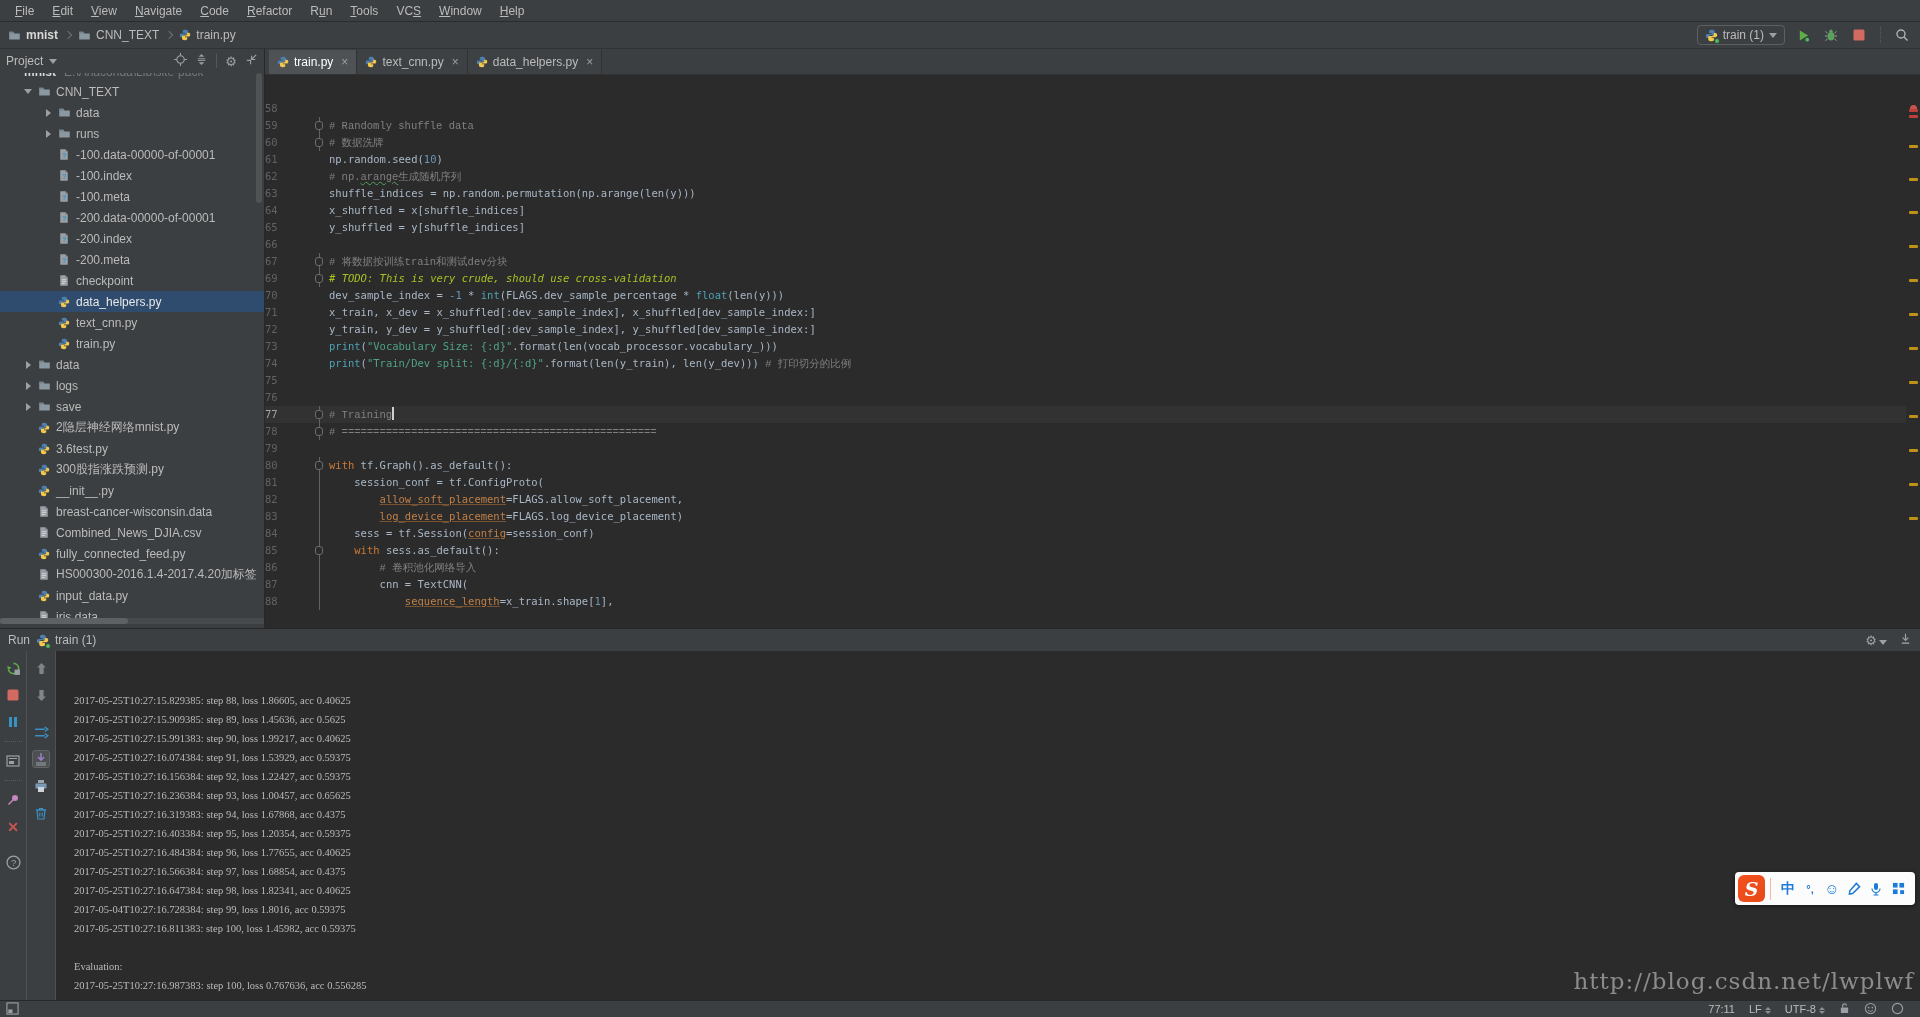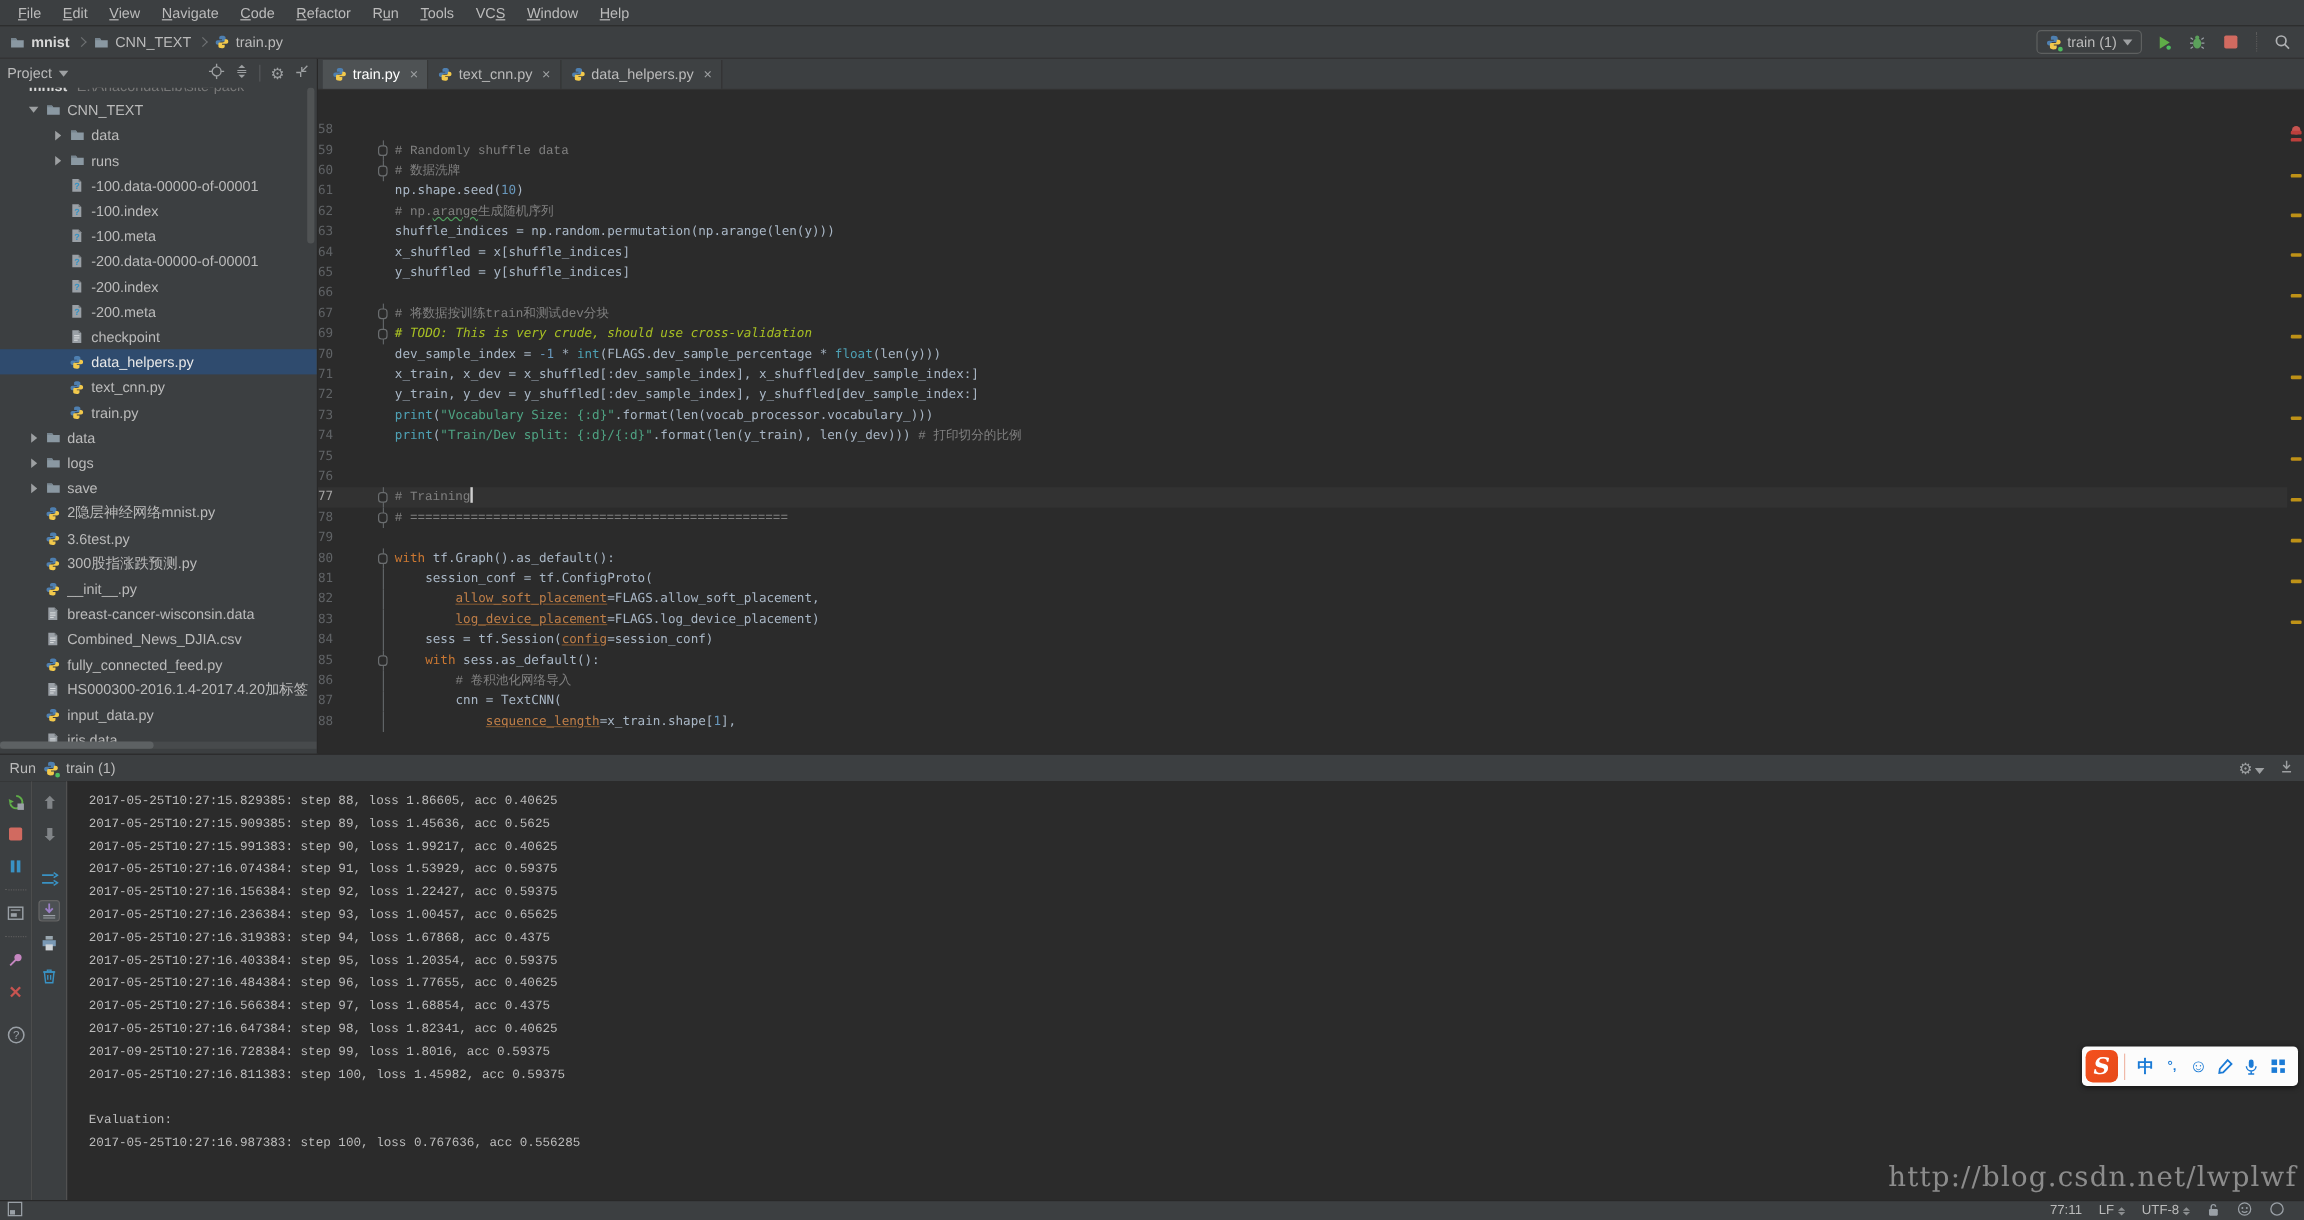--- a/index.html
+++ b/index.html
@@ -89,22 +89,22 @@
     padding:0 8px; color:#BBBBBB; font-size:12px; flex:0 0 auto; }
   #run-title .right { margin-left:auto; display:flex; gap:12px; align-items:center; }
   #run-body { flex:1; display:flex; background:#2B2B2B; overflow:hidden; }
   .rt-col { width:27px; background:#3C3F41; display:flex; flex-direction:column; align-items:center;
     padding-top:8px; gap:9px; flex:0 0 auto; }
   .rt-col.c1 { border-right:1px solid #515151; }
   .rt-col.c2 { border-right:1px solid #515151; width:29px; }
   .rt-ico { width:18px; height:18px; display:flex; align-items:center; justify-content:center; }
   .rt-sep { width:18px; border-top:1px dotted #5A5A5A; margin:1px 0; }
   .rt-ico.sel { background:#4C5053; border:1px solid #646464; border-radius:3px; }
-  #console { flex:1; padding:8px 0 0 18px; font-family:Liberation Mono, monospace;
-    font-size:10.5px; line-height:19px; color:#BBBBBB; position:relative; overflow:hidden; }
+  #console { flex:1; padding:8px 0 0 18px; font-family:Liberation Serif, serif;
+    font-size:10.5px; line-height:19px; color:#BBBBBB; position:relative; overflow:hidden;margin-top:32px; }
   .con-line { white-space:pre; height:19px; }
 
   
   #status-bar { height:17px; background:#3C3F41; border-top:1px solid #282828;
     display:flex; align-items:center; padding:0 6px; color:#BBBBBB; font-size:11px; }
   #status-right { margin-left:auto; display:flex; align-items:center; gap:14px; padding-right:10px; }
   .sel-arrows { display:inline-flex; flex-direction:column; margin-left:3px; vertical-align:middle; }
   .sel-arrows i { width:0; height:0; border-left:3px solid transparent; border-right:3px solid transparent; display:block; }
   .sel-arrows .up { border-bottom:3px solid #8C8F91; margin-bottom:1px; }
   .sel-arrows .dn { border-top:3px solid #8C8F91; }
@@ -609,21 +609,21 @@
           <div class="cl">
             <span class="ln">60</span>
             <span class="fold frange">
               <span class="fmark"></span>
             </span>
             <pre class="ct"><span class="cm"># 数据洗牌</span></pre>
           </div>
           <div class="cl">
             <span class="ln">61</span>
             <span class="fold"></span>
-            <pre class="ct"><span class="tx">np.shape.seed(</span><span class="nm">10</span><span class="tx">)</span></pre>
+            <pre class="ct"><span class="tx">np.random.seed(</span><span class="nm">10</span><span class="tx">)</span></pre>
           </div>
           <div class="cl">
             <span class="ln">62</span>
             <span class="fold"></span>
             <pre class="ct"><span class="cm"># np.</span><span class="cm sq">arange</span><span class="cm">生成随机序列</span></pre>
           </div>
           <div class="cl">
             <span class="ln">63</span>
             <span class="fold"></span>
             <pre class="ct"><span class="tx">shuffle_indices = np.random.permutation(np.arange(len(y)))</span></pre>
@@ -886,21 +886,21 @@
         <div class="con-line">2017-05-25T10:27:15.909385: step 89, loss 1.45636, acc 0.5625</div>
         <div class="con-line">2017-05-25T10:27:15.991383: step 90, loss 1.99217, acc 0.40625</div>
         <div class="con-line">2017-05-25T10:27:16.074384: step 91, loss 1.53929, acc 0.59375</div>
         <div class="con-line">2017-05-25T10:27:16.156384: step 92, loss 1.22427, acc 0.59375</div>
         <div class="con-line">2017-05-25T10:27:16.236384: step 93, loss 1.00457, acc 0.65625</div>
         <div class="con-line">2017-05-25T10:27:16.319383: step 94, loss 1.67868, acc 0.4375</div>
         <div class="con-line">2017-05-25T10:27:16.403384: step 95, loss 1.20354, acc 0.59375</div>
         <div class="con-line">2017-05-25T10:27:16.484384: step 96, loss 1.77655, acc 0.40625</div>
         <div class="con-line">2017-05-25T10:27:16.566384: step 97, loss 1.68854, acc 0.4375</div>
         <div class="con-line">2017-05-25T10:27:16.647384: step 98, loss 1.82341, acc 0.40625</div>
-        <div class="con-line">2017-09-25T10:27:16.728384: step 99, loss 1.8016, acc 0.59375</div>
+        <div class="con-line">2017-05-04T10:27:16.728384: step 99, loss 1.8016, acc 0.59375</div>
         <div class="con-line">2017-05-25T10:27:16.811383: step 100, loss 1.45982, acc 0.59375</div>
         <div class="con-line"> </div>
         <div class="con-line">Evaluation:</div>
         <div class="con-line">2017-05-25T10:27:16.987383: step 100, loss 0.767636, acc 0.556285</div>
       </div>
   </div>
 </div>
 
 <div id="status-bar">
   <span><svg width="13" height="13" viewBox="0 0 14 14">

